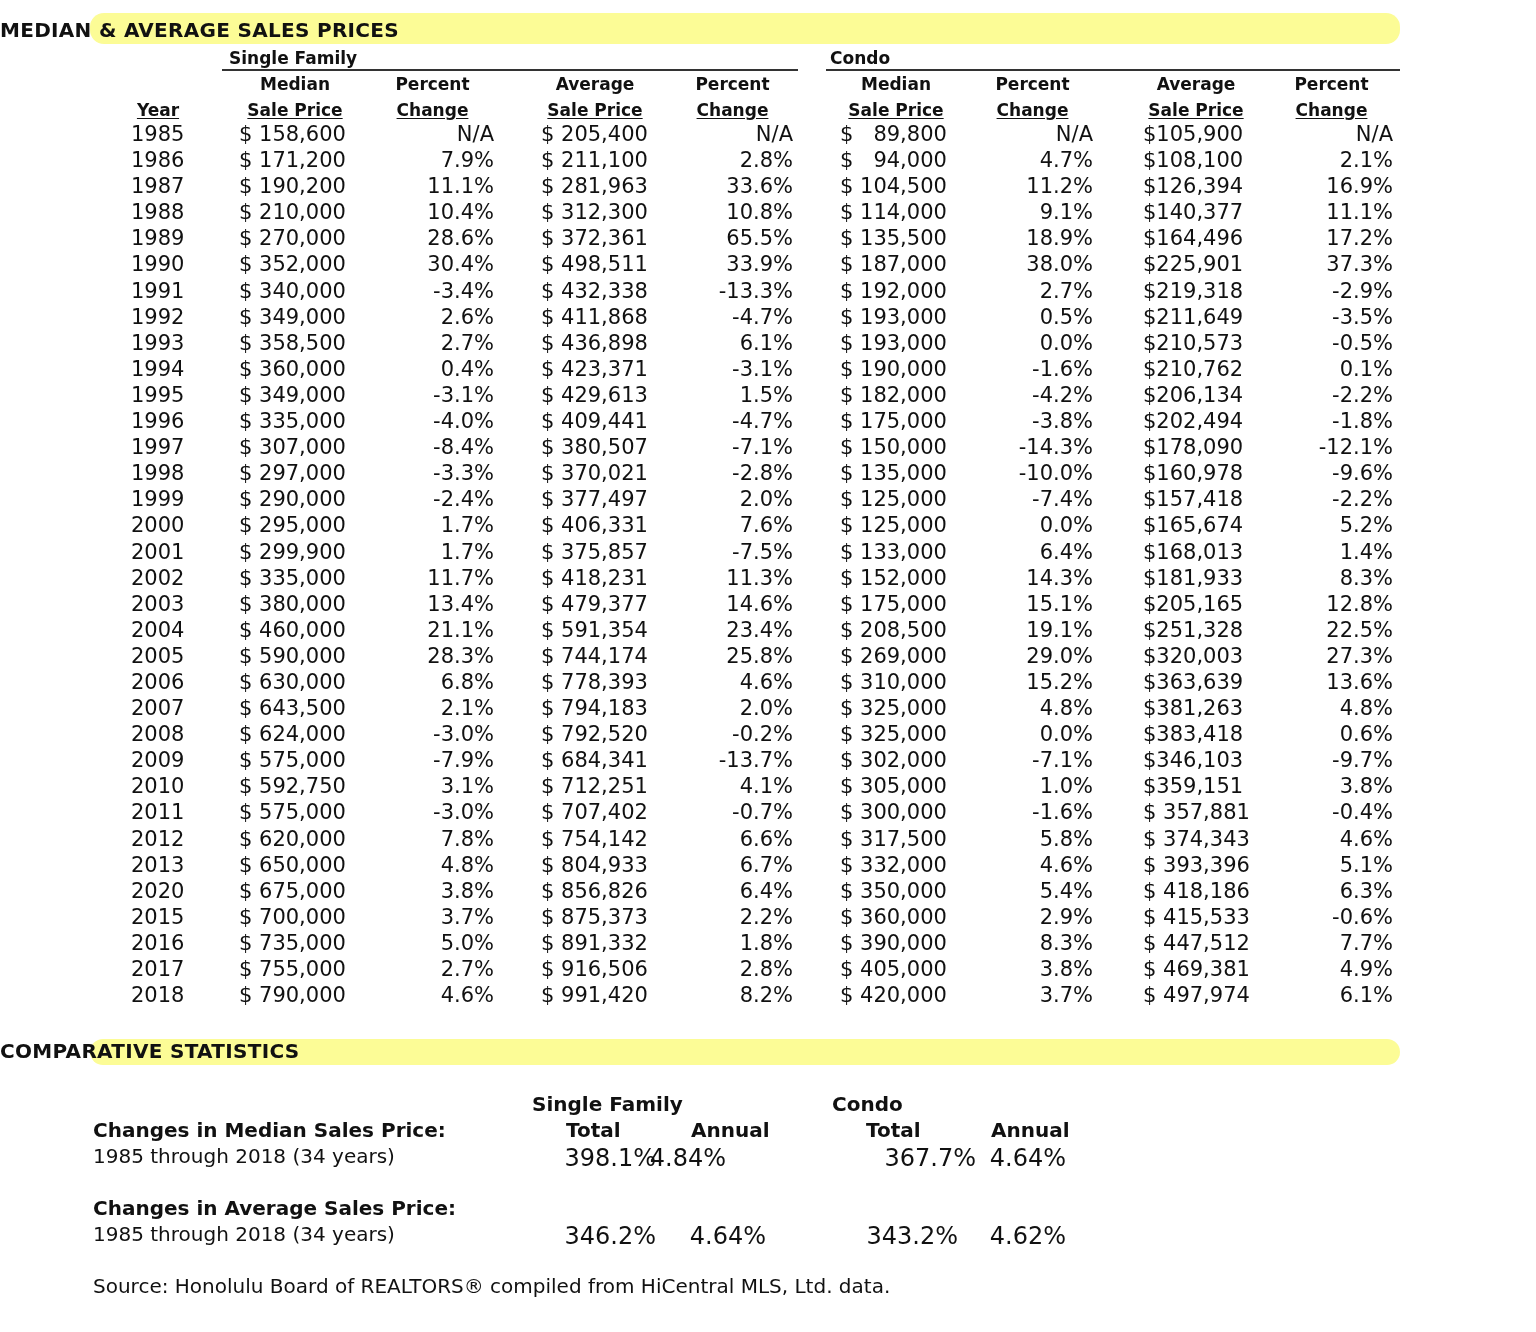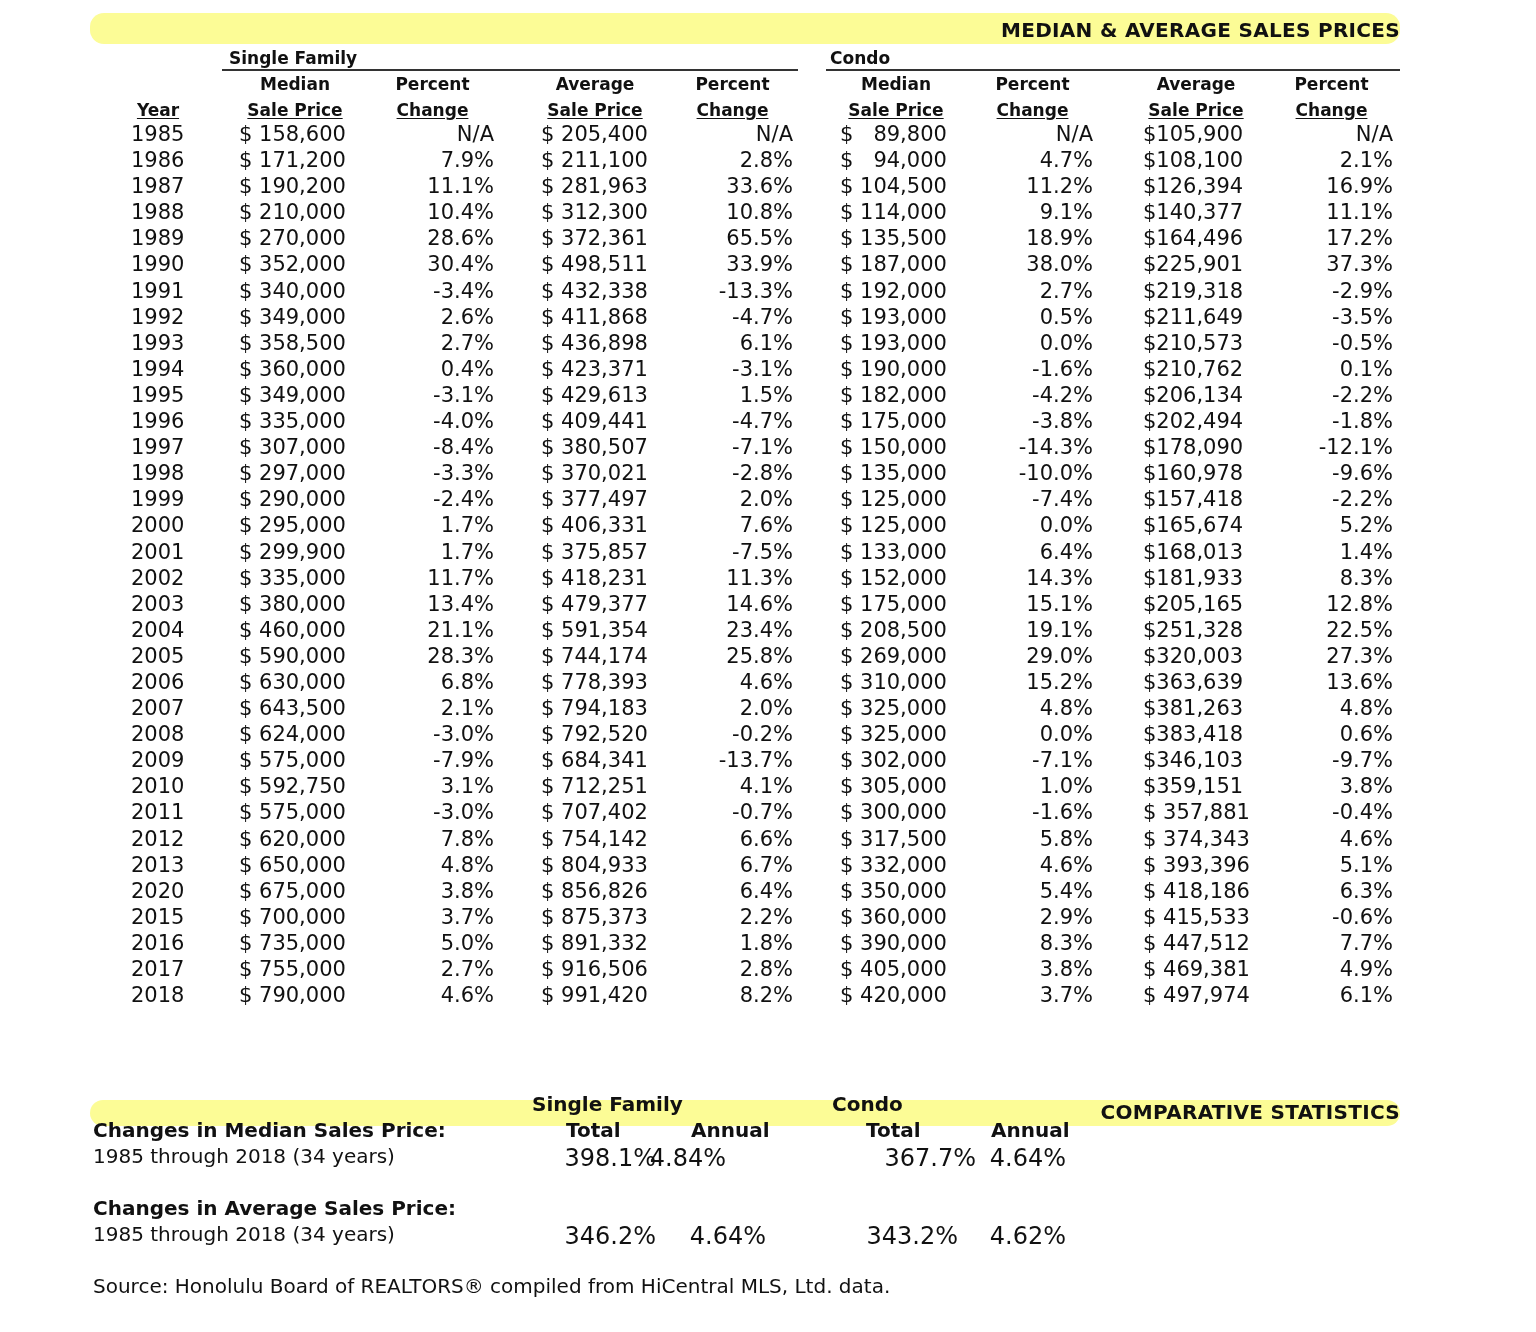--- a/index.html
+++ b/index.html
@@ -1,22 +1,22 @@
 <!DOCTYPE html>
 <html><head>
 <meta charset="utf-8">
 <style>
   html, body { margin: 0; padding: 0; background: #ffffff; }
   body { width: 1536px; height: 1332px; position: relative; overflow: hidden;
          font-family: "DejaVu Sans", sans-serif; color: #111; }
   .banner { position: absolute; left: 90px; width: 1310px; background: #fcfc96;
-            font-weight: bold; font-size: 20px; text-align: right; letter-spacing: 0.3px; border-radius: 14px; }
+            font-weight: bold; font-size: 20px; text-align: left; letter-spacing: 0.3px; border-radius: 14px; }
   #banner-main { top: 13px; height: 31px; line-height: 34px; }
   #banner-main span { margin-left: -90px; }
-  #banner-stats { top: 1100px; height: 26px; line-height: 24px; }
+  #banner-stats { top: 1039px; height: 26px; line-height: 24px; }
   #banner-stats span { margin-left: -90px; }
 
   .group-label { position: absolute; top: 48px; font-weight: bold; font-size: 17px; }
   .group-rule { position: absolute; top: 69px; height: 0; border-top: 2px solid #333; }
 
   .hdr { position: absolute; font-weight: bold; font-size: 17px; text-align: center; }
   .hdr.u { text-decoration: underline; text-underline-offset: 2px; }
 
   .col { position: absolute; top: 121px; font-size: 21px; }
   .cell { height: 26.1px; line-height: 26px; white-space: pre; }

